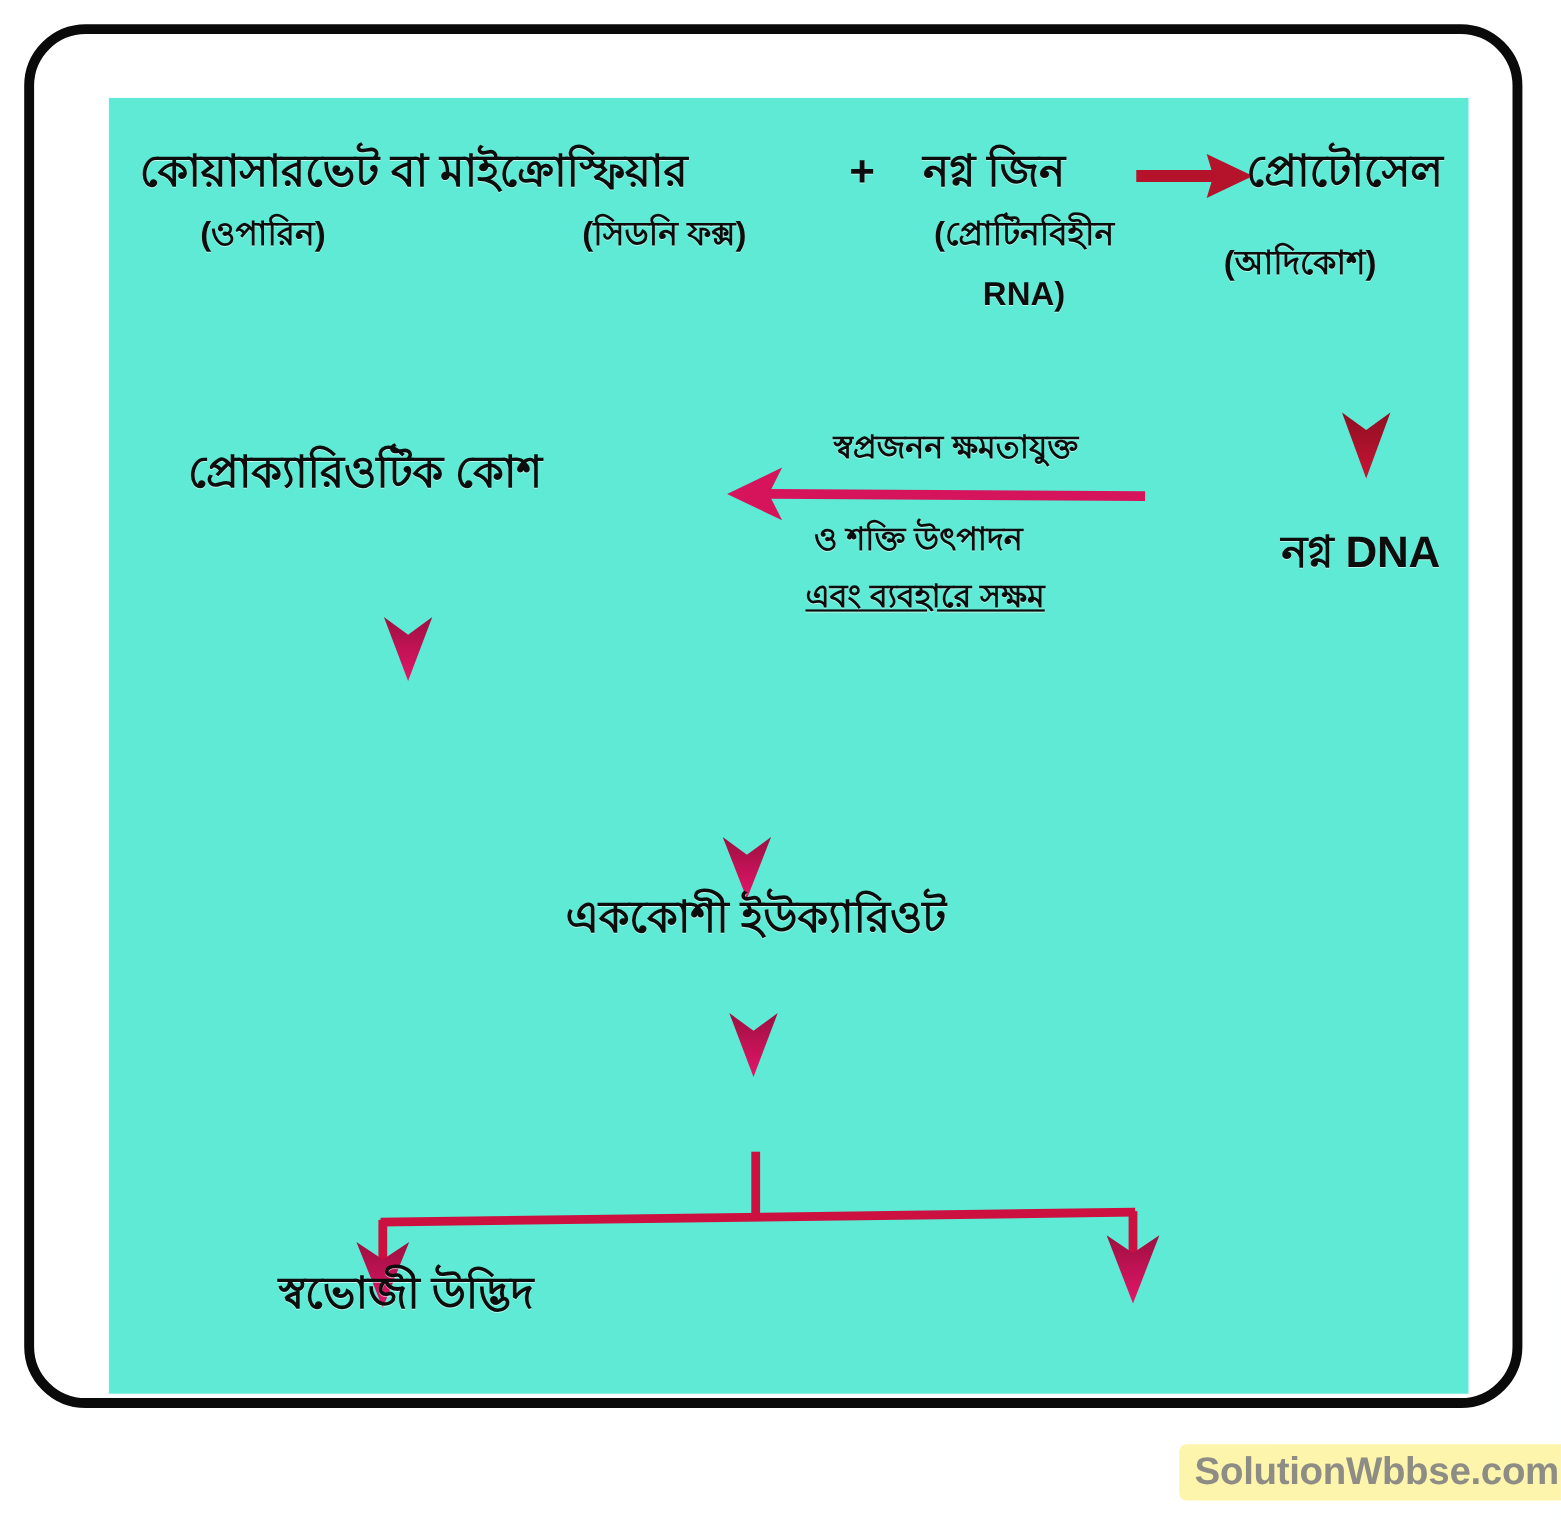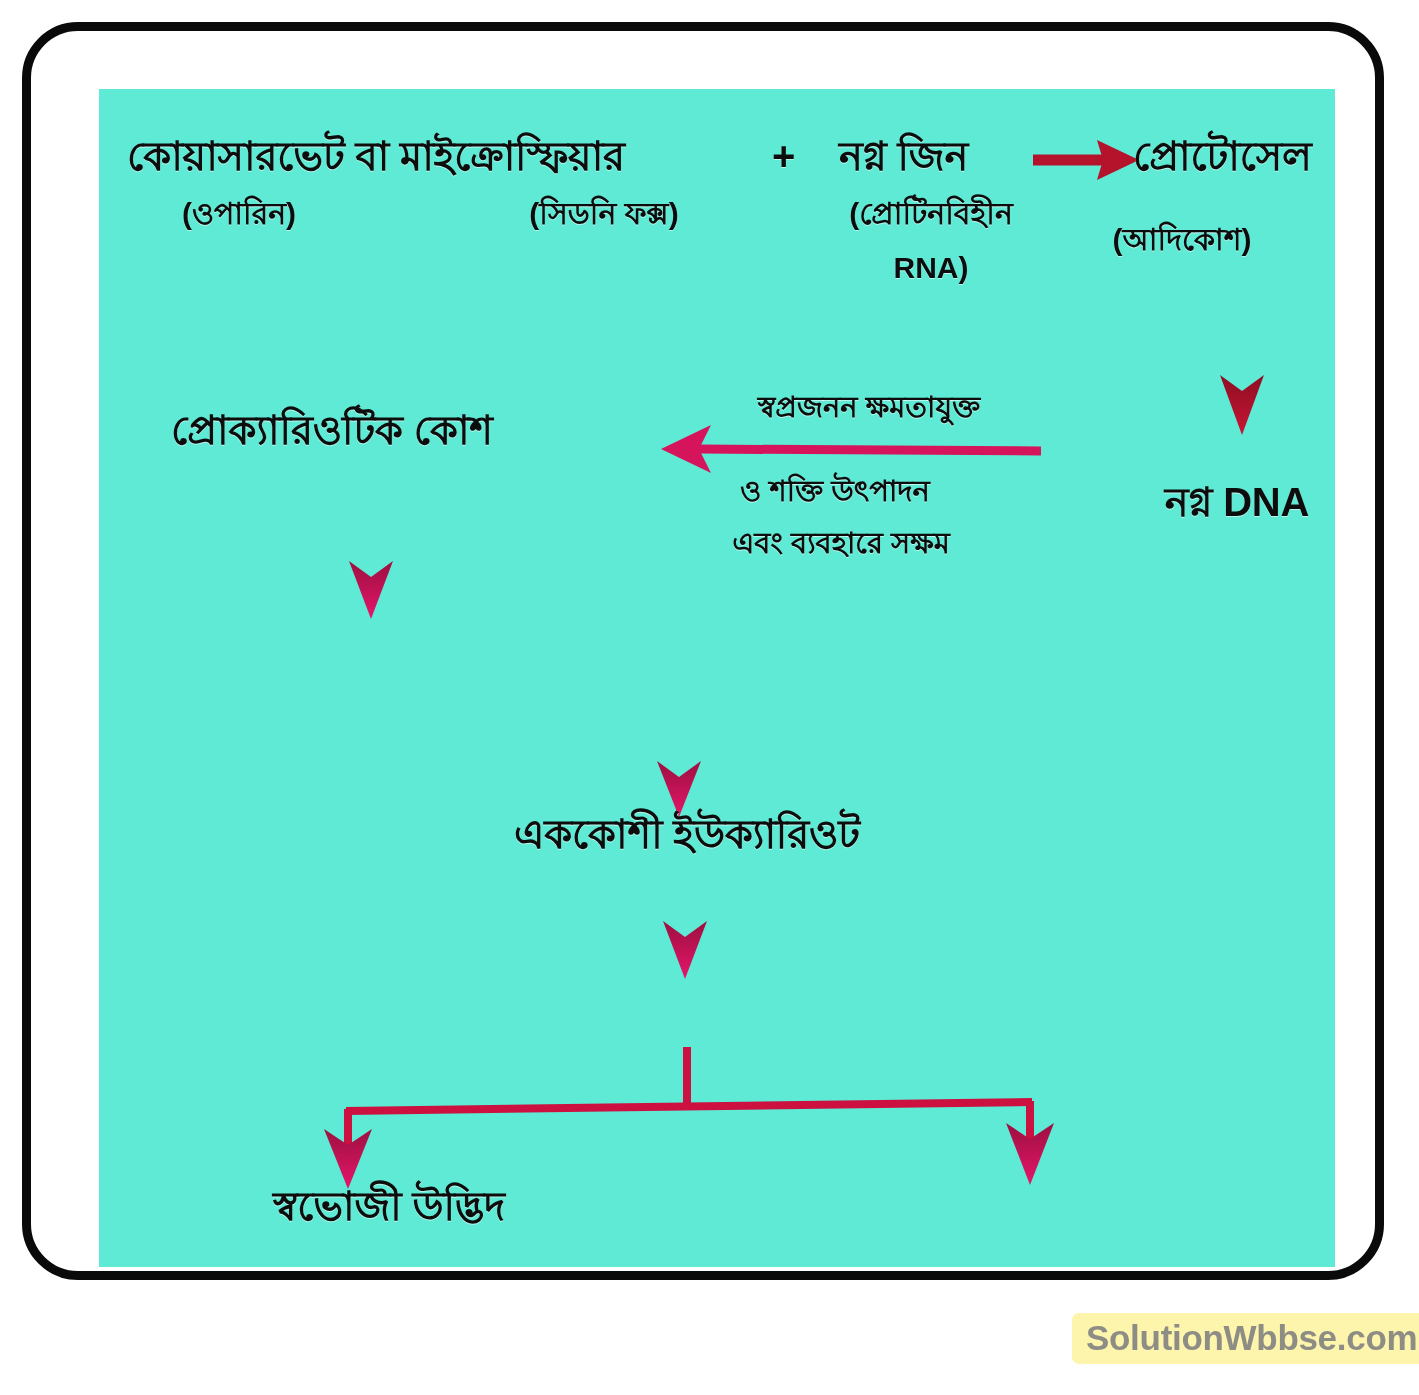--- a/index.html
+++ b/index.html
@@ -158,28 +158,28 @@
     <div class="node big" style="left:1034px; top:44px;">প্রোটোসেল</div>
 
     <div class="node small ctr" style="left:1083px; top:108px;margin-top:26px;">(আদিকোশ)</div>
 
     <div class="node big" style="left:72px; top:318px;">প্রোক্যারিওটিক কোশ</div>
 
     <div class="node ann ctr" style="left:770px; top:300px;">স্বপ্রজনন ক্ষমতাযুক্ত</div>
 
     <div class="node ann ctr" style="left:736px; top:384px;">ও শক্তি উৎপাদন</div>
 
-    <div class="node ann ctr" style="left:742px; top:436px;">এবং ব্যবহারে সক্ষম</div>
+    <div class="node ann ctr" style="left:742px; top:436px;text-decoration:underline;">এবং ব্যবহারে সক্ষম</div>
 
 
     <div class="node big ctr" style="left:1138px; top:390px;">নগ্ন DNA</div>
 
 
     <div class="node big ctr" style="left:588px; top:722px;">এককোশী ইউক্যারিওট</div>
 
 
-    <div class="node big ctr" style="left:270px; top:1094px;margin-left:20px;">স্বভোজী উদ্ভিদ</div>
+    <div class="node big ctr" style="left:270px; top:1064px;">স্বভোজী উদ্ভিদ</div>
 
 
   </div>
 </div>
 
 <div id="watermark">SolutionWbbse.com</div>
 
 </body></html>

